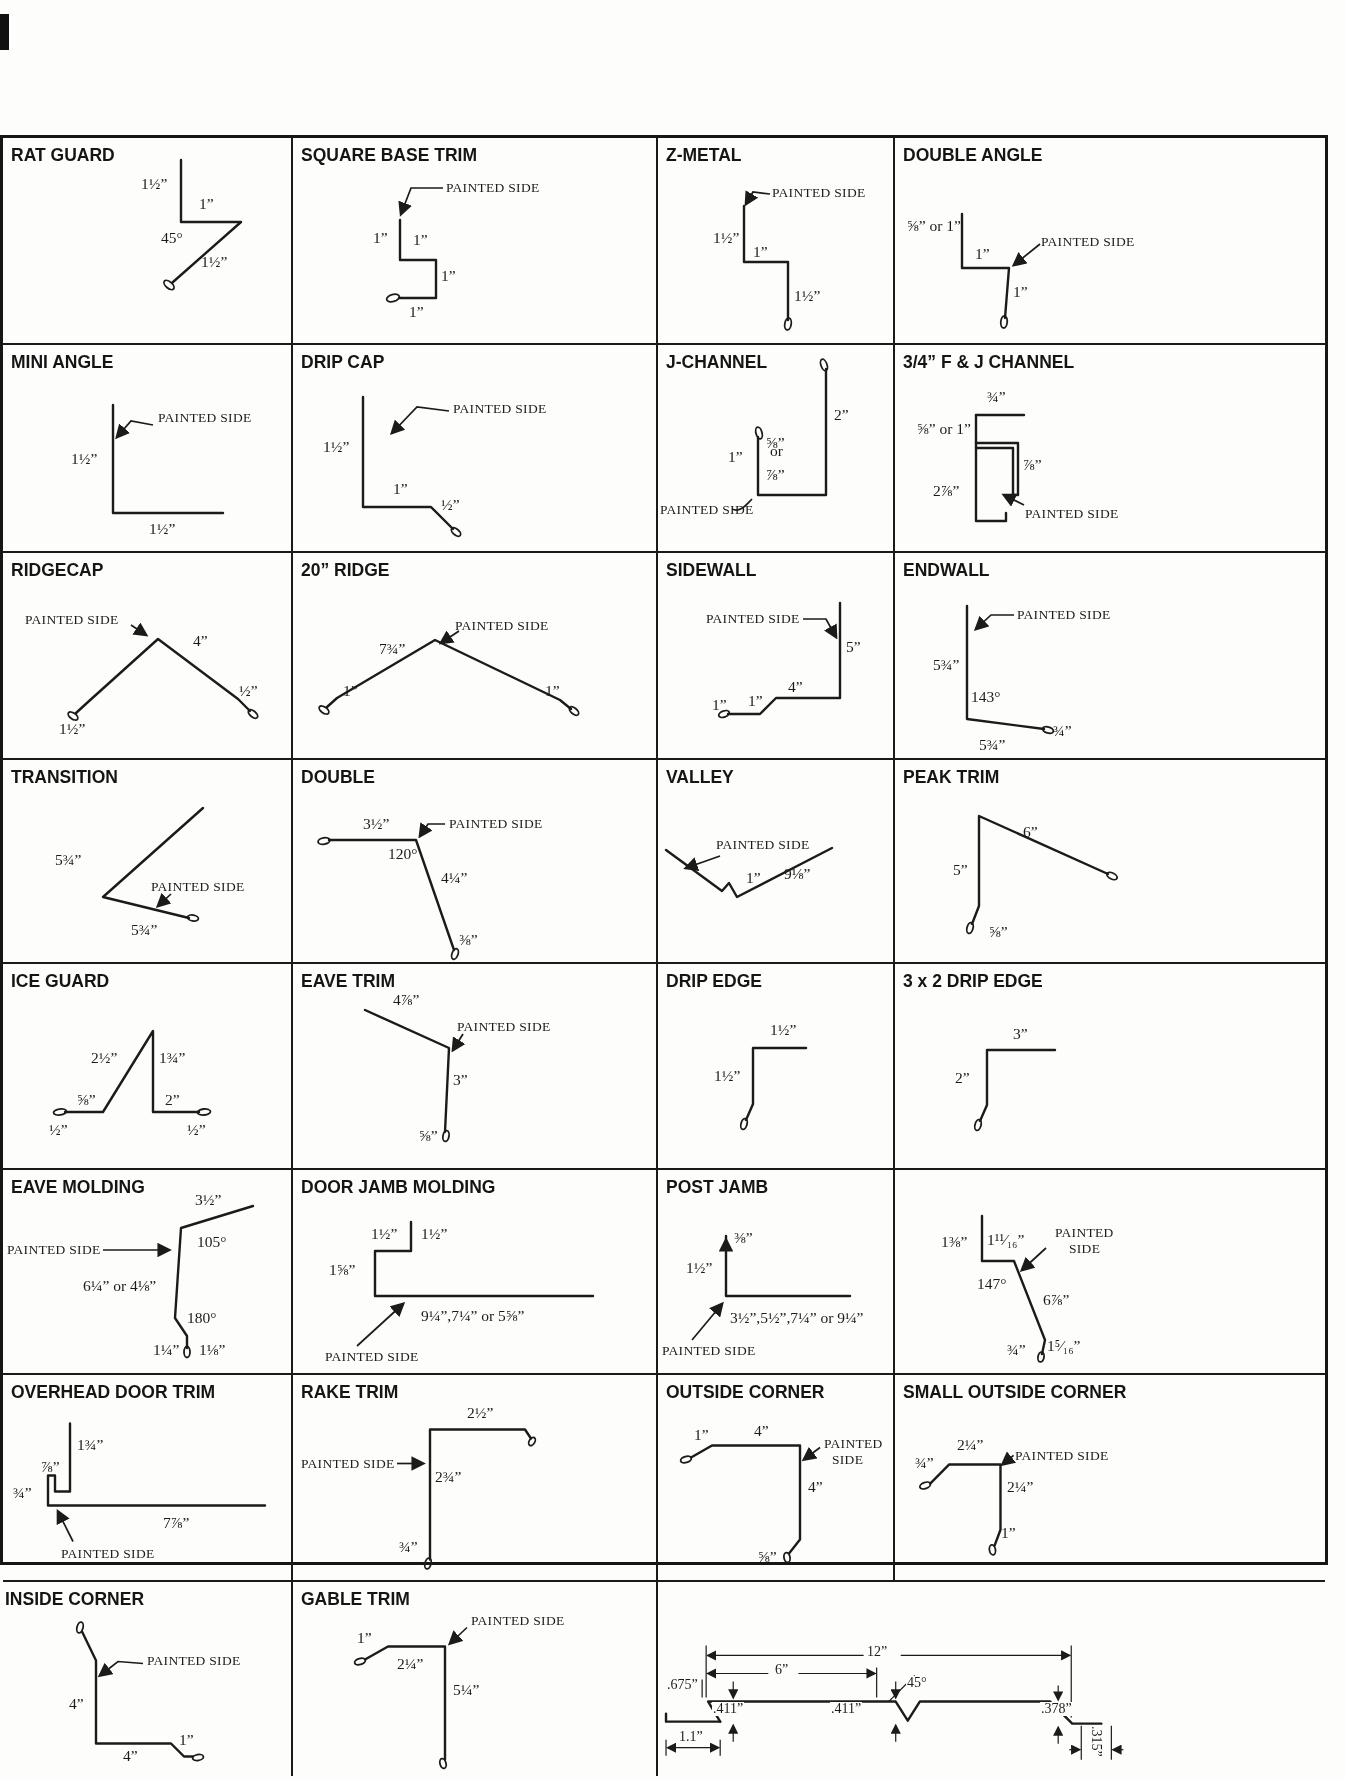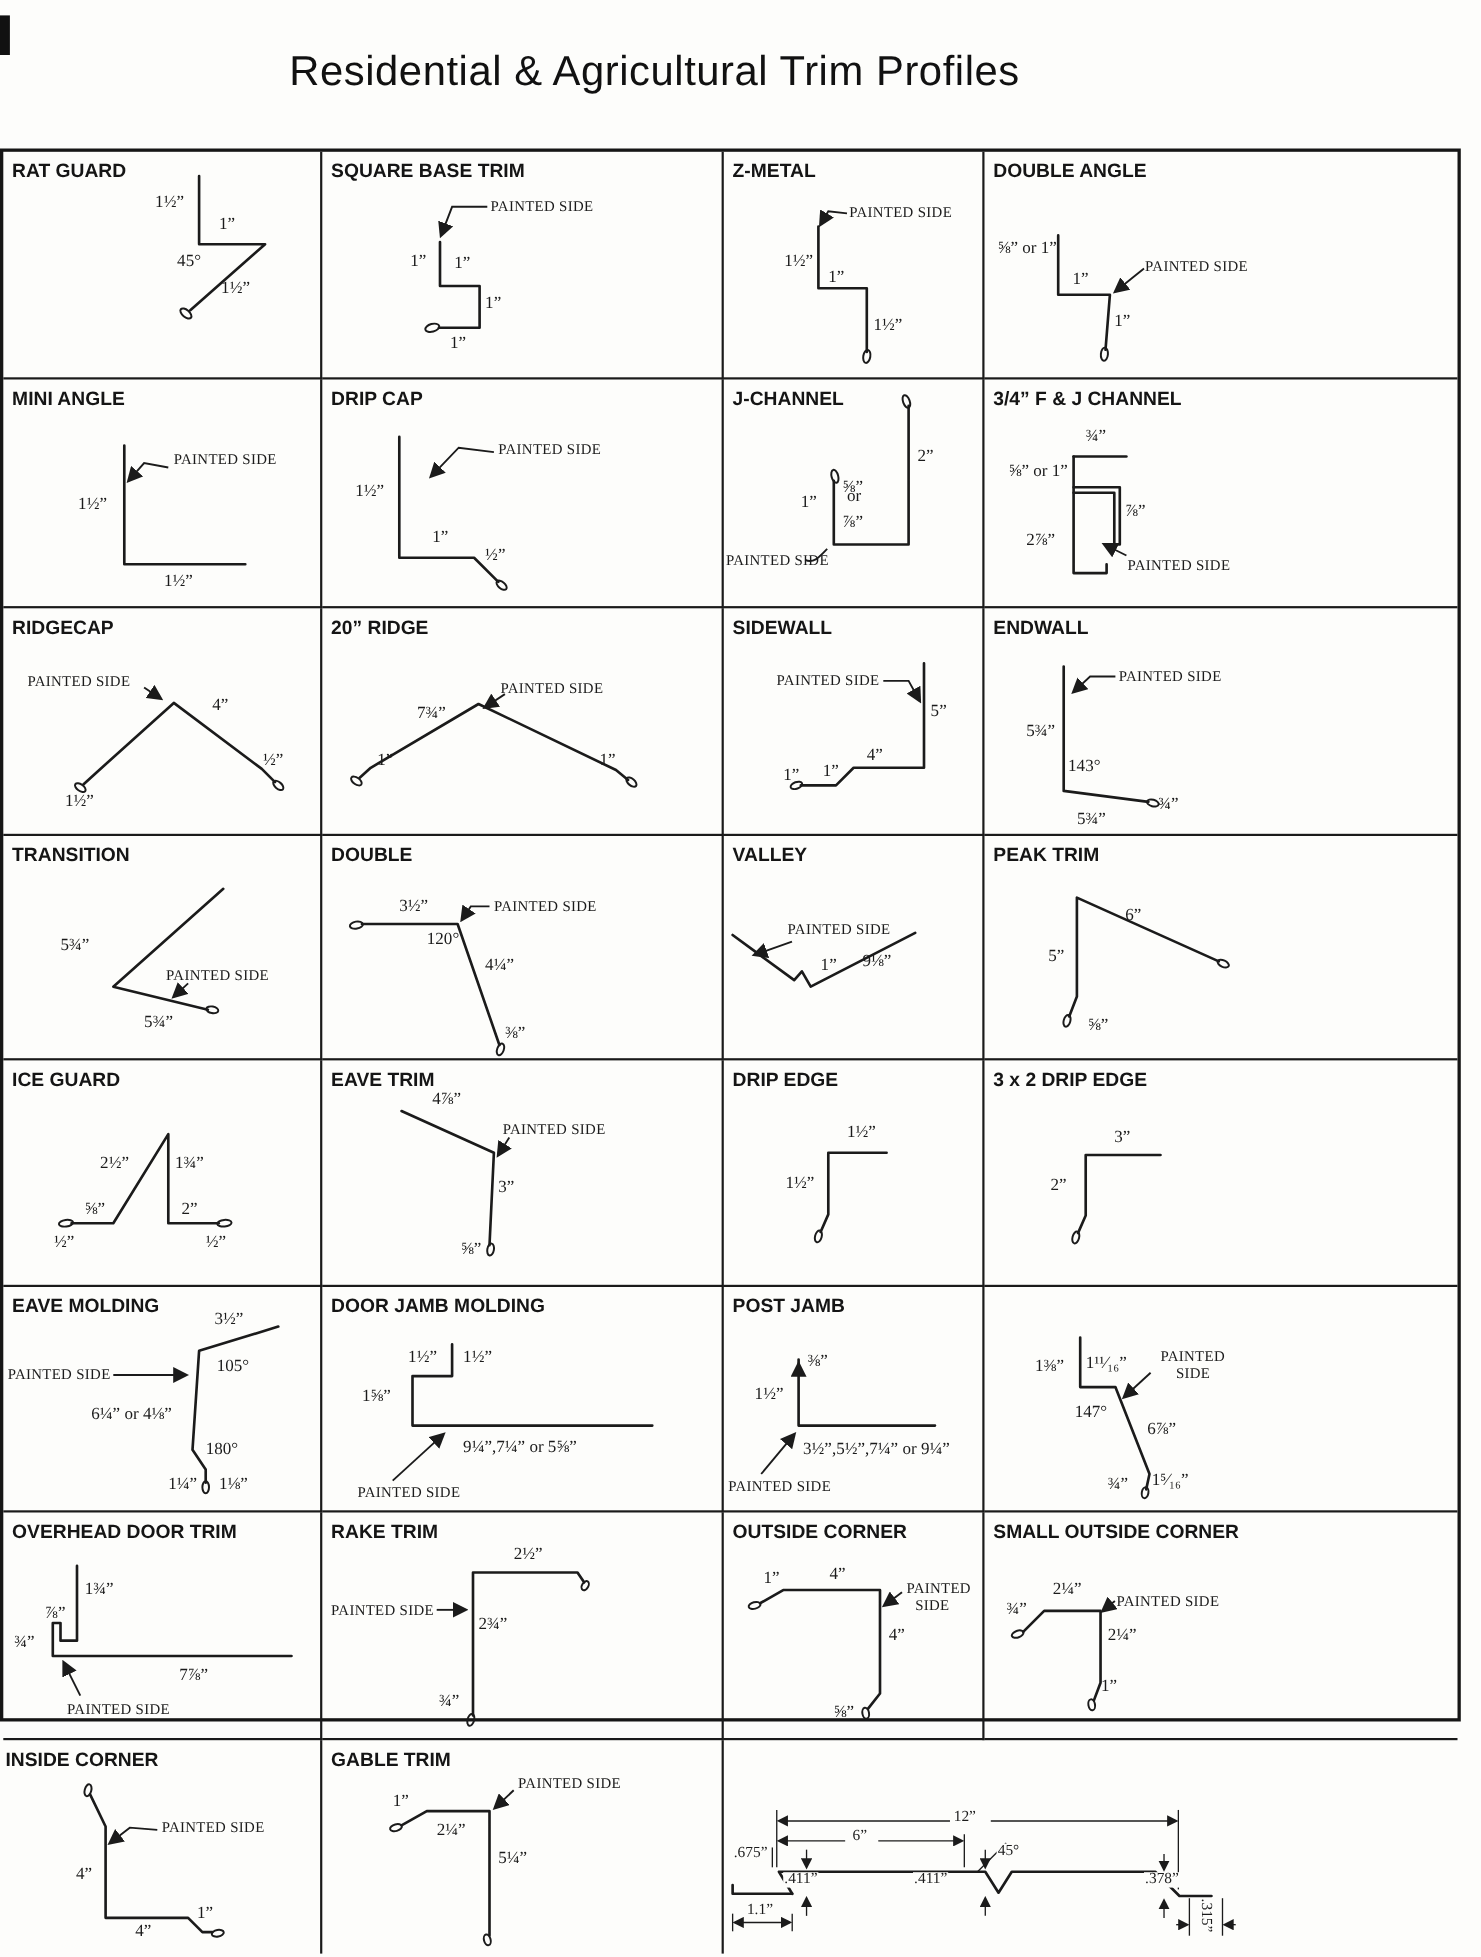--- a/index.html
+++ b/index.html
@@ -25,21 +25,20 @@
   .ps{position:absolute;font-size:13.5px;white-space:nowrap;line-height:1;letter-spacing:0.3px;}
   .sd{position:absolute;font-size:14px;white-space:nowrap;line-height:1;background:#fdfdfb;padding:0 1px;}
   .rot{writing-mode:vertical-rl;}
   .ctr{text-align:center;left:0;right:0;font-size:18px;}
 </style>
 </head>
 <body>
 
 <div class="page">
 <div class="corner-mark"></div>
-<div class="doc-title">Residential &amp; Agricultural Trim Profiles</div>
 
 <svg width="0" height="0">
       <defs>
 <marker id="ah" viewBox="0 0 10 10" refX="8" refY="5" markerWidth="8.5" markerHeight="8.5" orient="auto-start-reverse">
           <path d="M0,0 L10,5 L0,10 z" fill="#1b1b1b"></path>
         </marker>
 </defs>
     </svg>
 
 <div class="grid">

